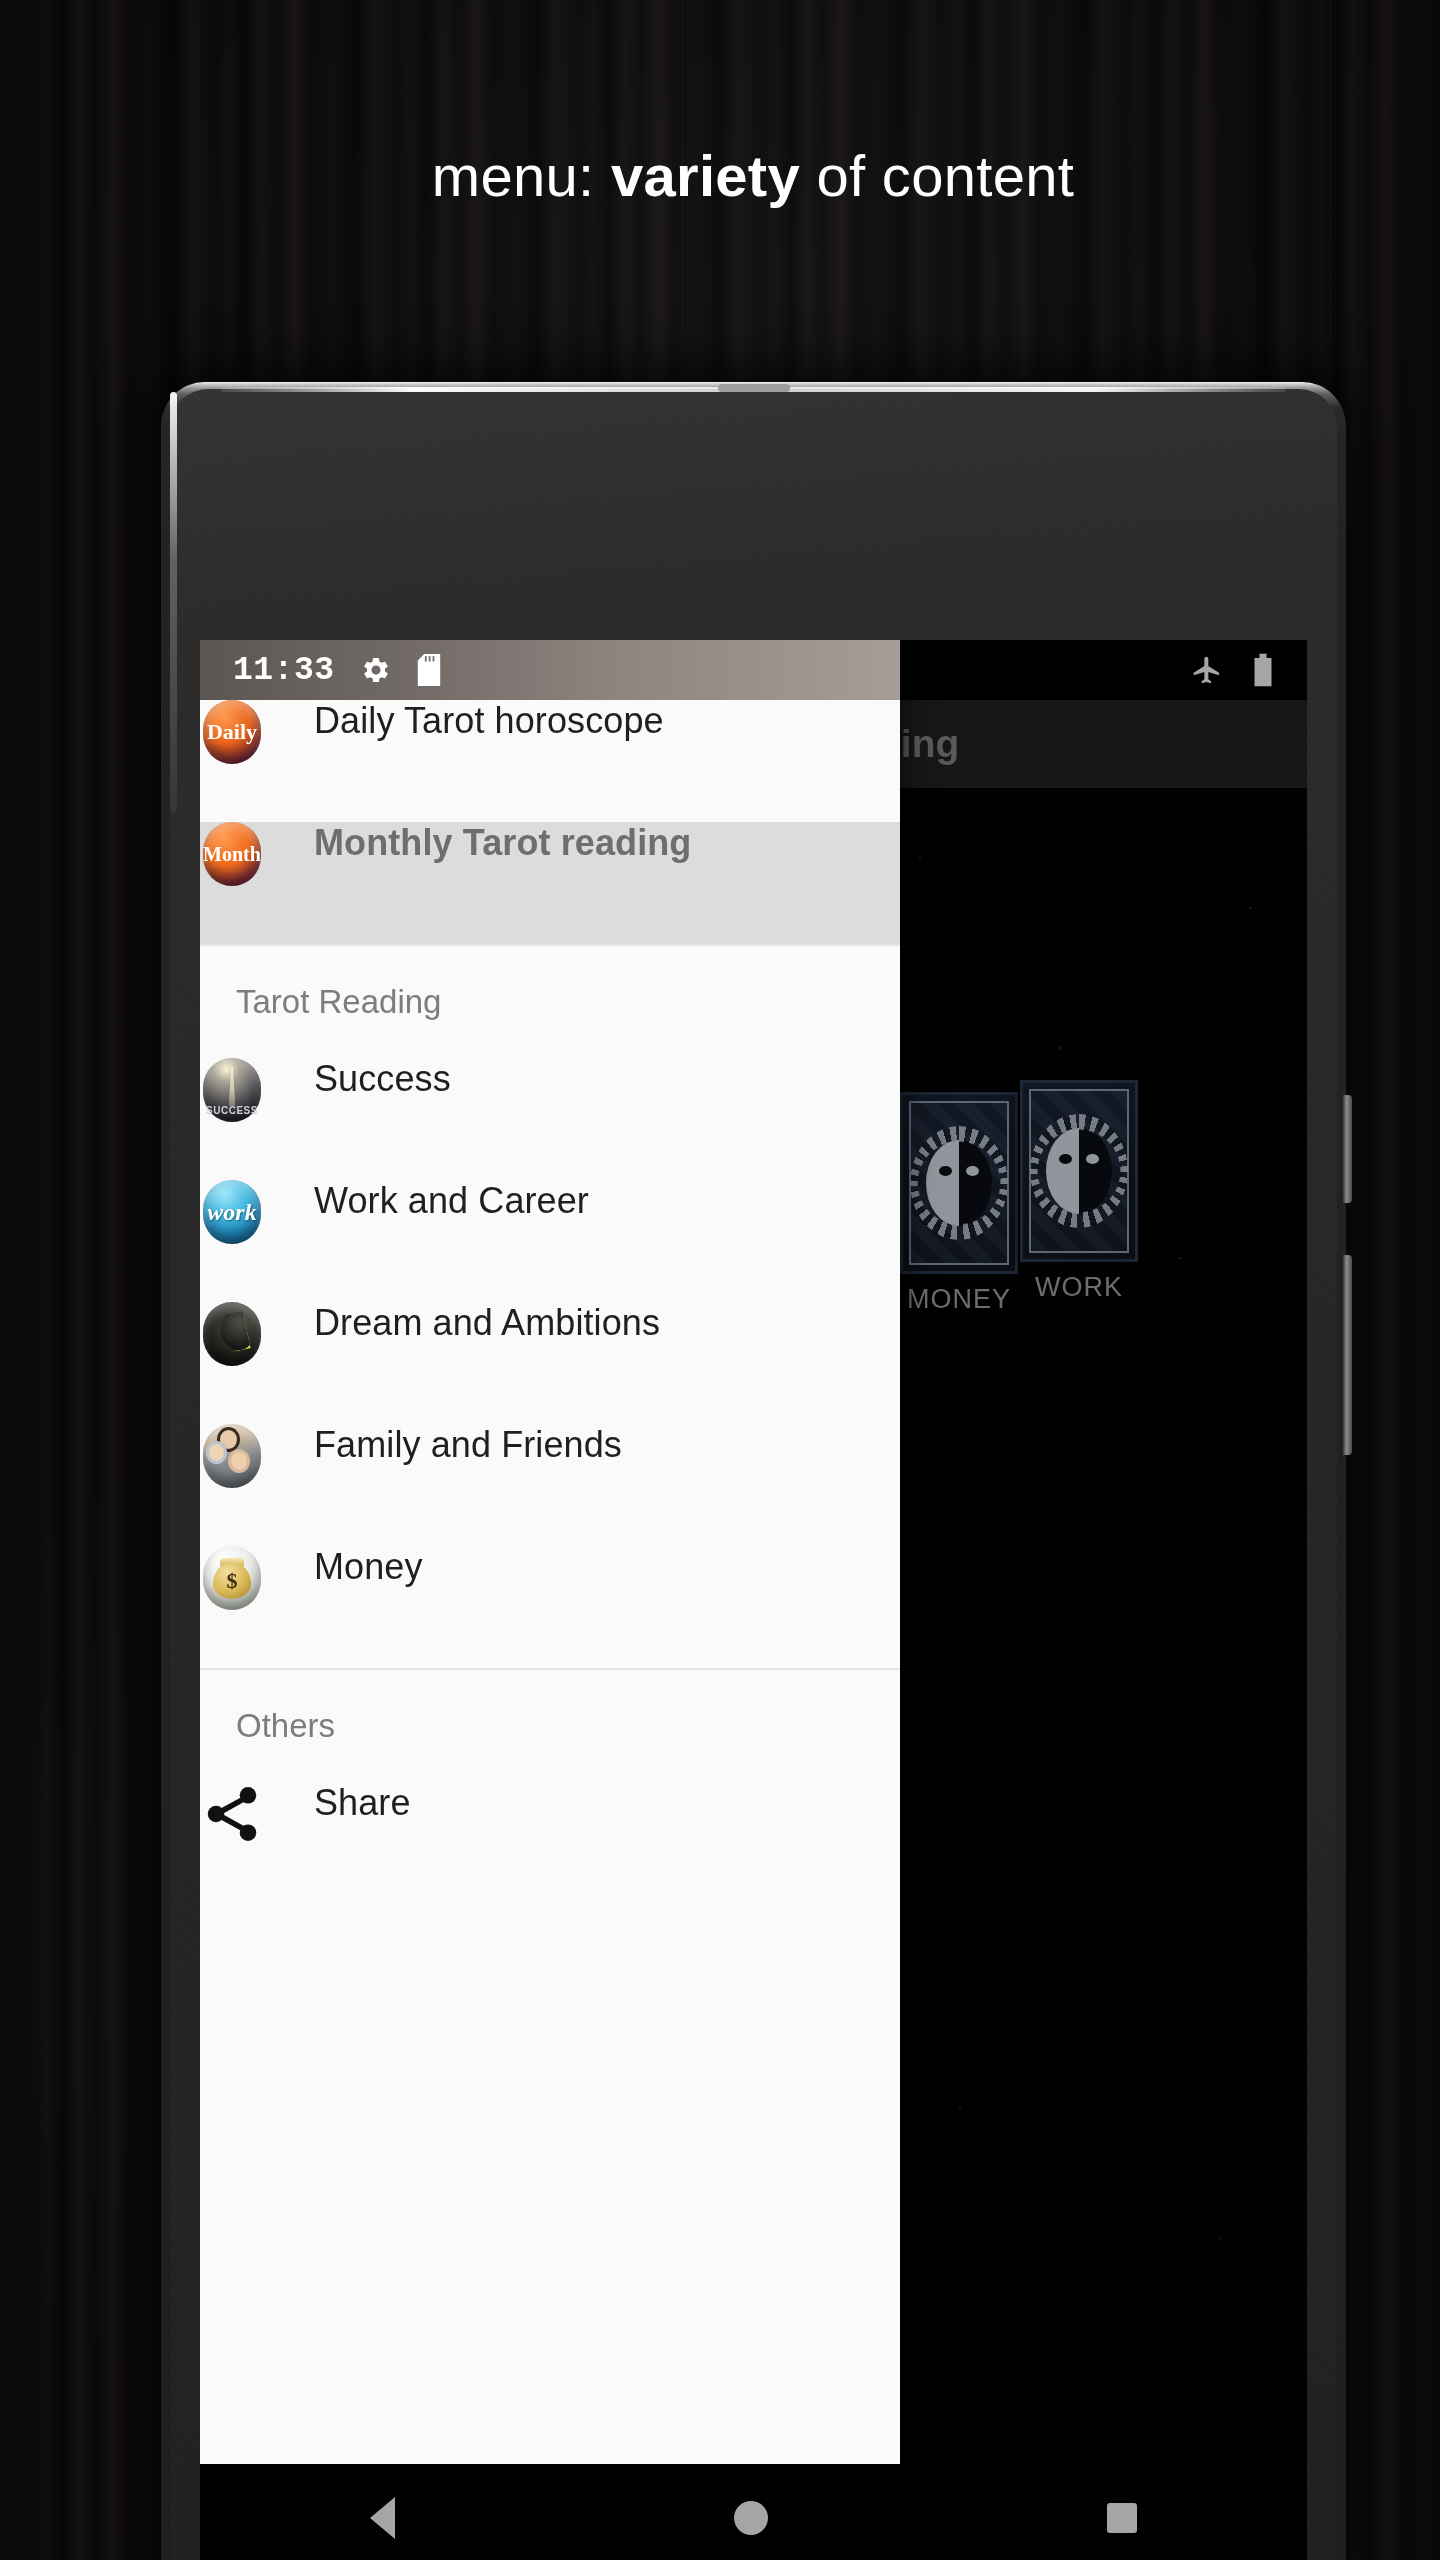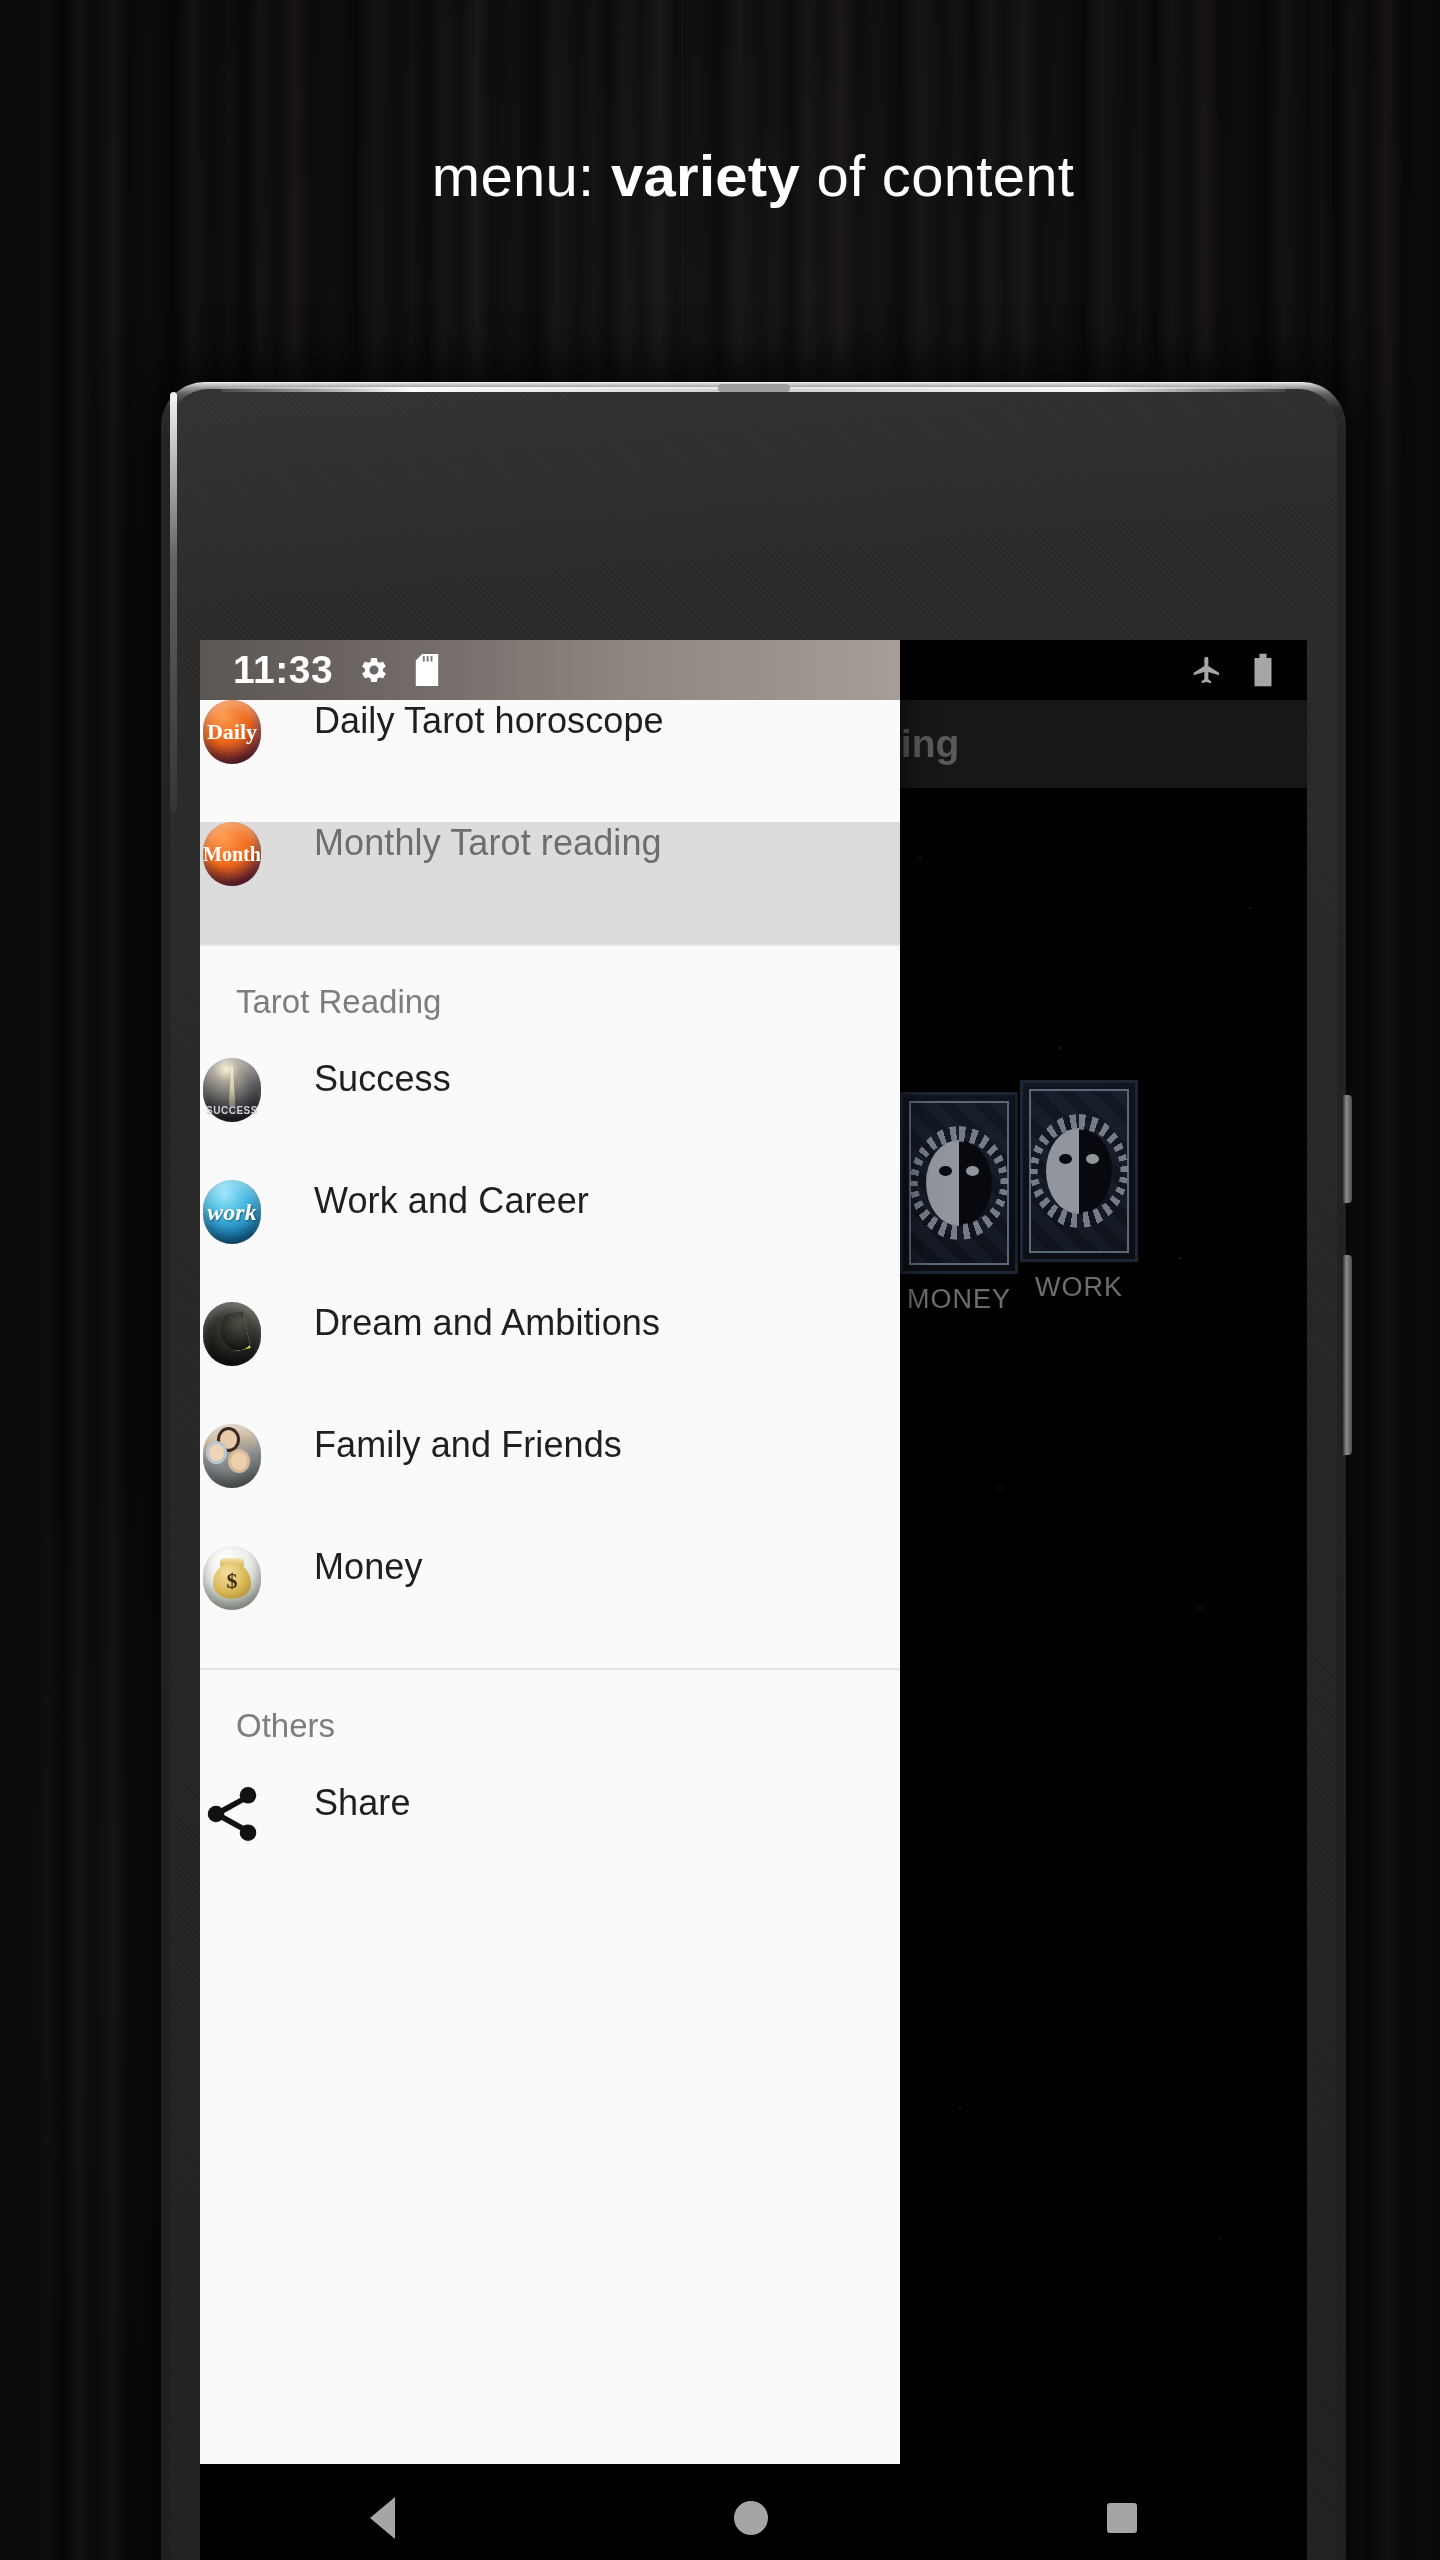--- a/index.html
+++ b/index.html
@@ -246,21 +246,21 @@
     background: #fafafa;
     box-shadow: 6px 0 26px rgba(0,0,0,0.55);
     overflow: hidden;
   }
   #drawer-statusbar {
     height: 60px;
     background: linear-gradient(90deg, #5c5652 0%, #716a66 30%, #8e8580 60%, #a79d98 100%);
     display: flex; align-items: center; padding-left: 33px; gap: 26px;
   }
   #drawer-statusbar .sb-time {
-    color: #fff; font-size: 39px; font-weight: bold; letter-spacing: 0.5px;
+    color: #fff; font-size: 33px; font-weight: bold; letter-spacing: 0.5px; font-family: Liberation Mono, monospace;
   }
   #drawer-header {
     height: 280px;
     position: relative;
     background: linear-gradient(105deg, #7b7672 0%, #8c8682 18%, #a9a19c 42%, #cfc7c2 60%, #a59d98 78%, #7e7874 100%);
     overflow: hidden;
   }
   .brand {
     position: absolute; left: 36px; top: 12px;
     display: flex; align-items: flex-start;
@@ -313,21 +313,21 @@
   .d-item .d-icon {
     width: 64px; height: 64px; flex: 0 0 64px;
     margin-right: 50px;
     position: relative;
     display: flex; align-items: center; justify-content: center;
     overflow: hidden;
   }
   .d-item .d-label {
     font-size: 36px; color: #1f1f1f; letter-spacing: 0.1px;
   }
-  .d-item.selected .d-label { color: #6e6e6e; }
+  .d-item.selected .d-label { color: #6e6e6e; font-weight: bold; }
   .d-divider { height: 2px; background: #e4e4e4; margin: 0; }
   .d-section {
     height: 112px; display: flex; align-items: center;
     padding-left: 36px;
     font-size: 33px; color: #7d7d7d;
   }
 
   
   .ic-badge {
     width: 58px; height: 64px; border-radius: 50% / 46%;

